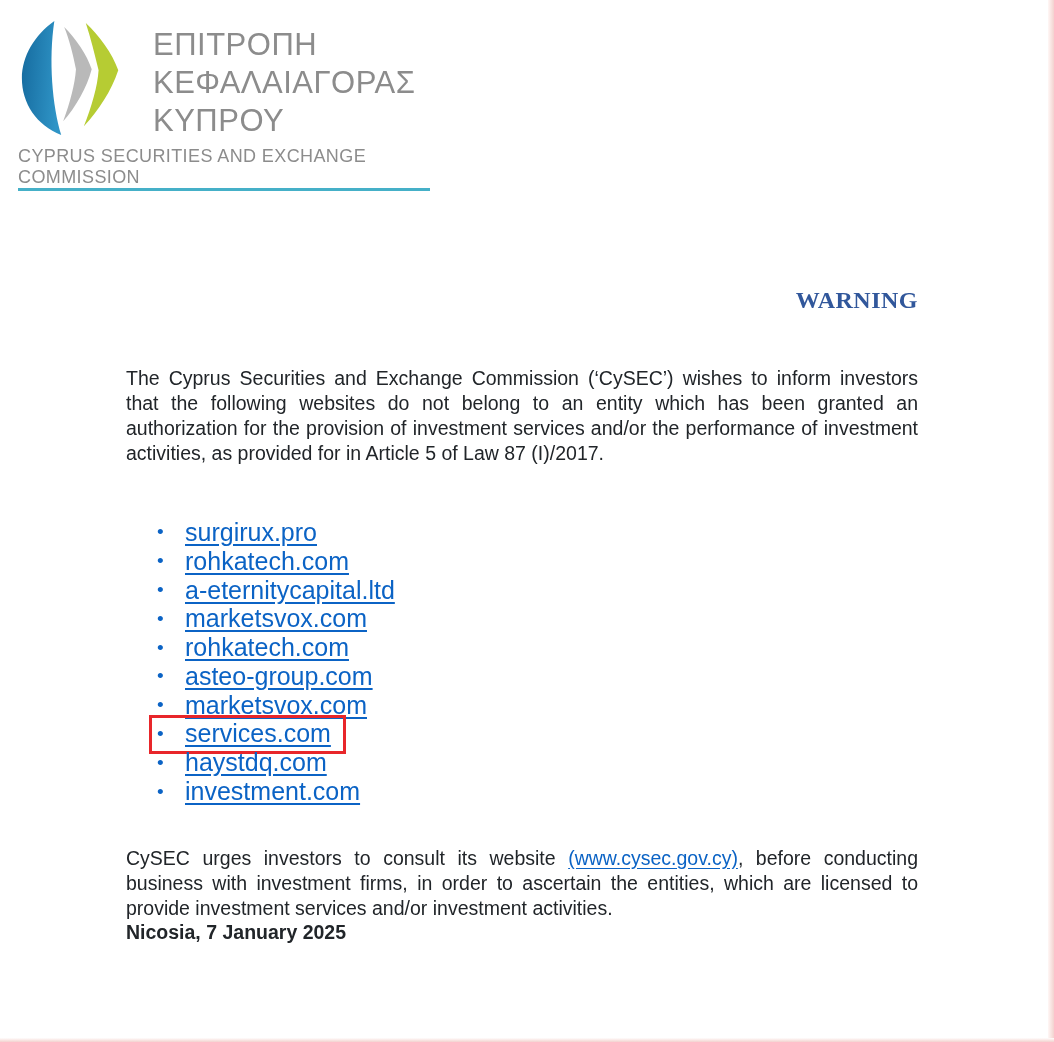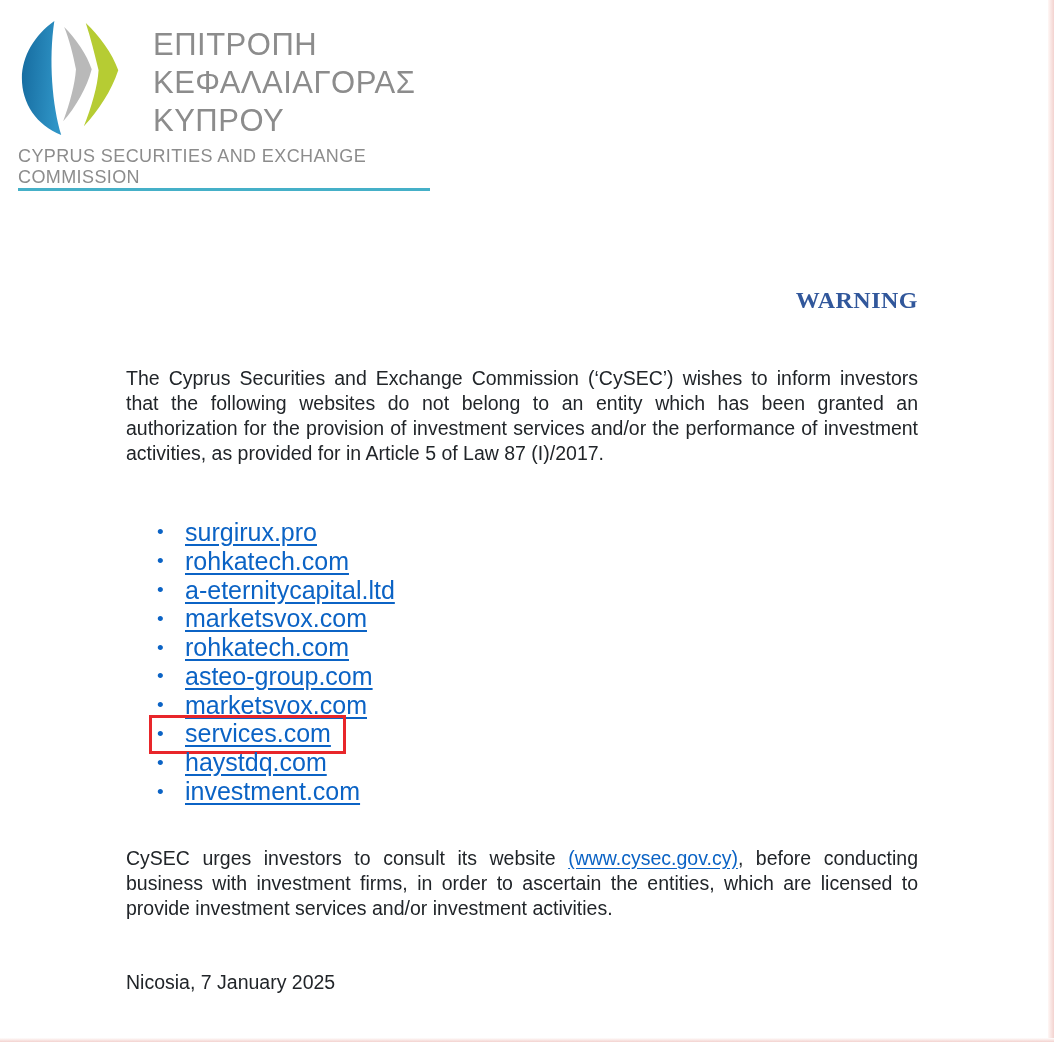--- a/index.html
+++ b/index.html
@@ -87,23 +87,22 @@
   }
 
   .closing { margin-top: 40px; }
   .inline-link {
     color: var(--link-color, #0b63c5);
     text-decoration: underline;
     text-underline-offset: 3px;
     cursor: pointer;
   }
   .date-line {
-    margin-top: 50px;
     font-size: 19.5px;
-    font-weight: normal;
+    font-weight: bold;
   }
 </style>
 </head>
 <body>
 
 <div class="page">
 
   <header class="logo-block">
     <div class="logo-row">
       <svg class="logo-mark" viewBox="0 0 120 132" xmlns="http://www.w3.org/2000/svg" aria-hidden="true">

